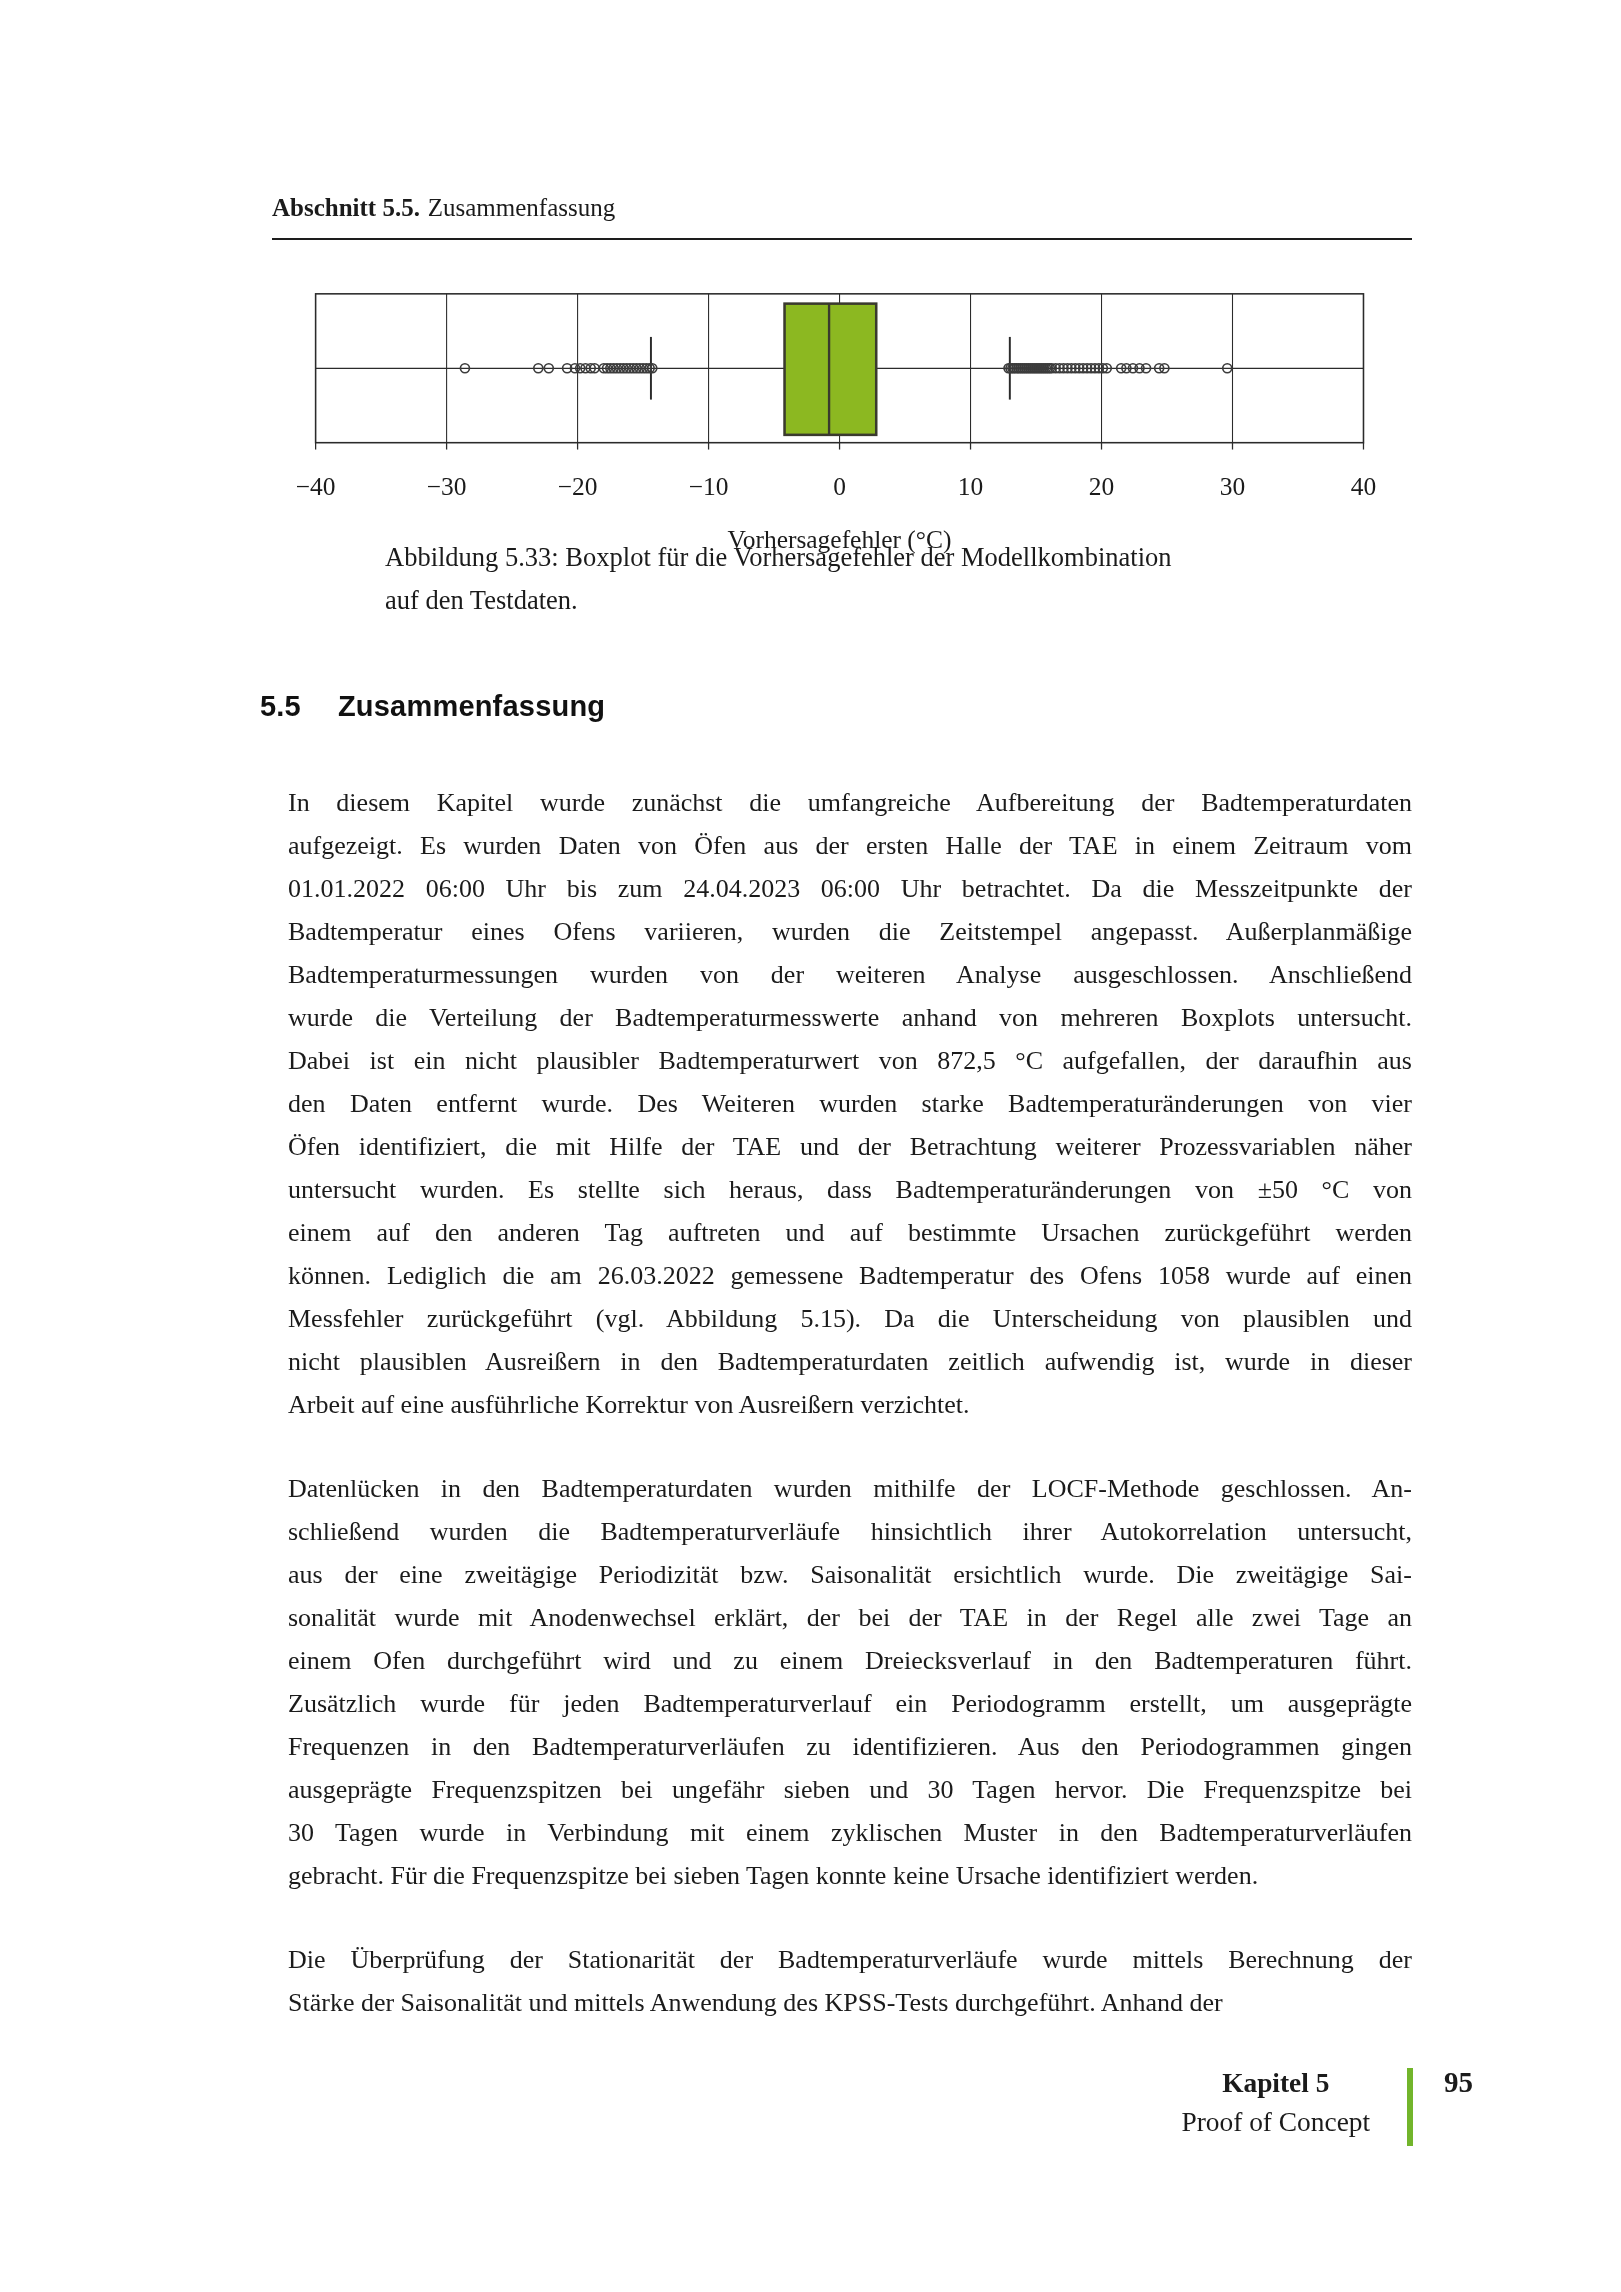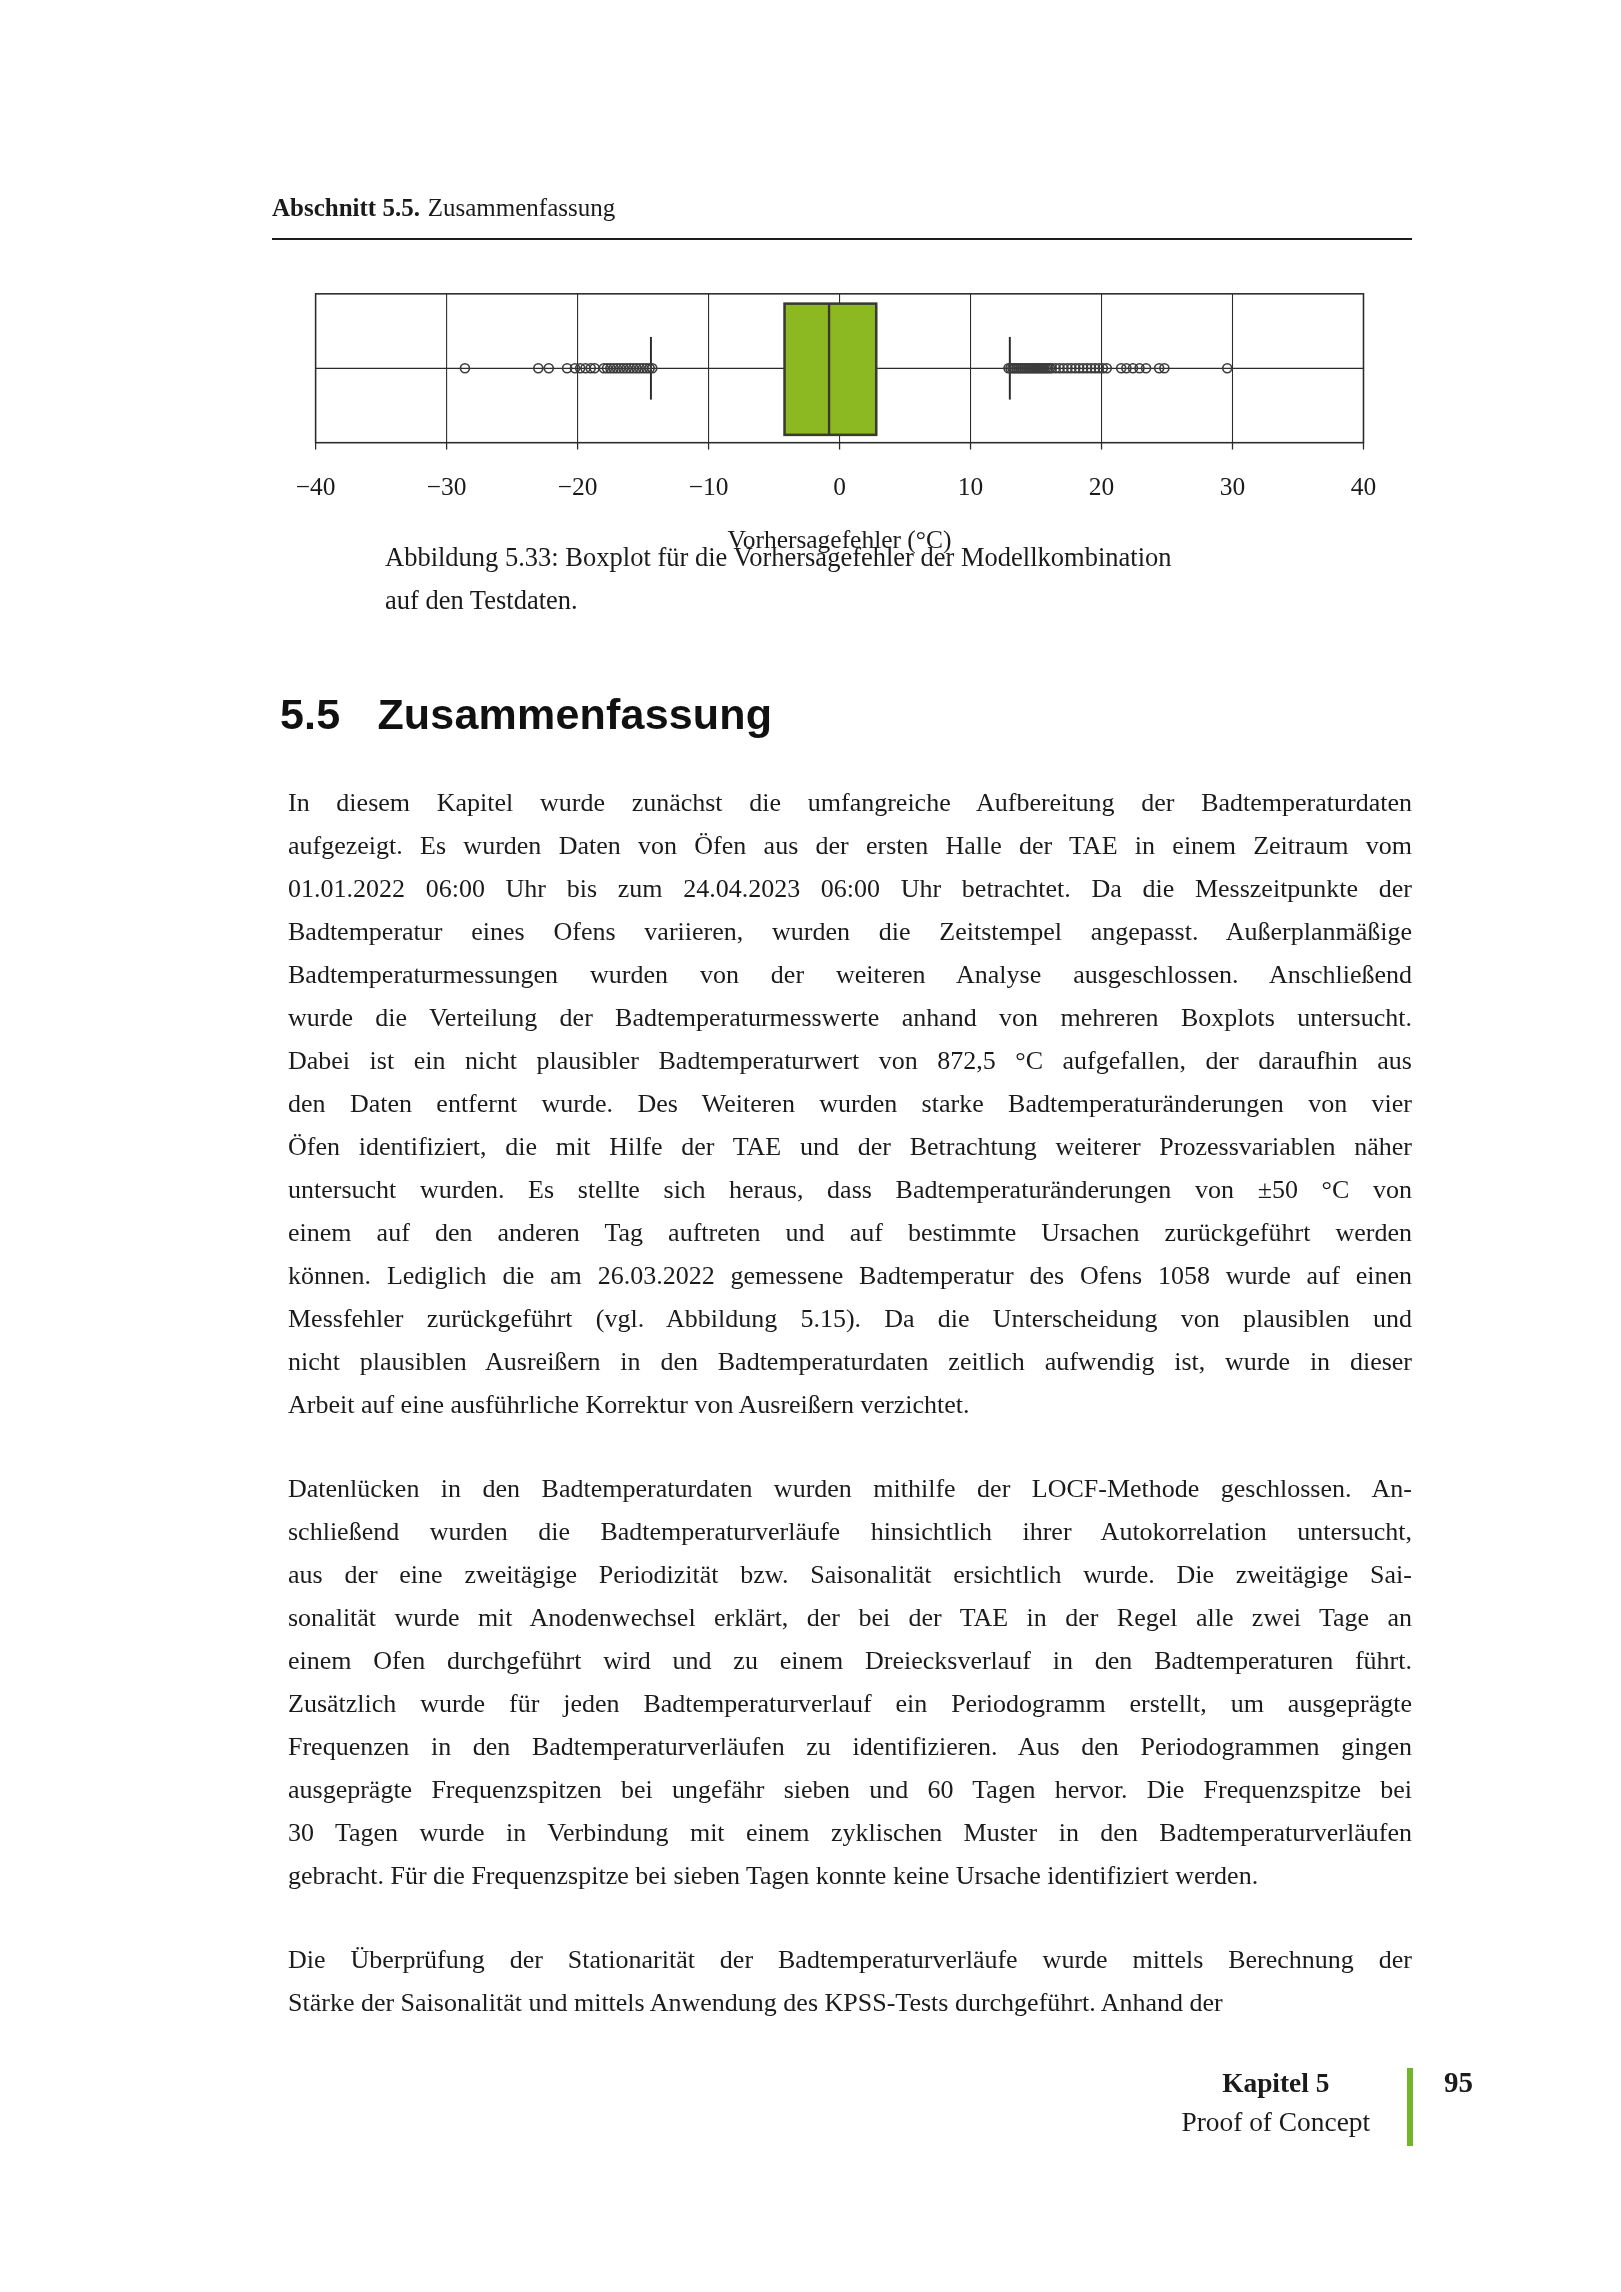--- a/index.html
+++ b/index.html
@@ -27,23 +27,23 @@
   .boxplot .tick{font-size:26px;}
   .boxplot .xlabel{font-size:26px;}
 
   .caption{
     position:absolute;left:385px;top:536px;width:921px;
     font-size:26.5px;line-height:43px;
   }
 
   
   .section-heading{
-    position:absolute;left:280px;top:690px;margin:0;
+    position:absolute;left:260px;top:690px;margin:0;
     font-family:"Liberation Sans","DejaVu Sans",sans-serif;
-    font-size:43px;font-weight:bold;color:#111;
+    font-size:29px;font-weight:bold;color:#111;
     letter-spacing:0.2px;
   }
   .section-heading .num{margin-right:37px;}
 
   
   .body-text{
     position:absolute;left:272px;top:781px;width:1140px;
     font-size:26px;
   }
   .paragraph{margin:0 0 41px 0;}
@@ -206,21 +206,21 @@
         <div class="line last">Arbeit auf eine ausführliche Korrektur von Ausreißern verzichtet.</div>
       </div>
       <div class="paragraph">
         <div class="line">Datenlücken in den Badtemperaturdaten wurden mithilfe der LOCF-Methode geschlossen. An-</div>
         <div class="line">schließend wurden die Badtemperaturverläufe hinsichtlich ihrer Autokorrelation untersucht,</div>
         <div class="line">aus der eine zweitägige Periodizität bzw. Saisonalität ersichtlich wurde. Die zweitägige Sai-</div>
         <div class="line">sonalität wurde mit Anodenwechsel erklärt, der bei der TAE in der Regel alle zwei Tage an</div>
         <div class="line">einem Ofen durchgeführt wird und zu einem Dreiecksverlauf in den Badtemperaturen führt.</div>
         <div class="line">Zusätzlich wurde für jeden Badtemperaturverlauf ein Periodogramm erstellt, um ausgeprägte</div>
         <div class="line">Frequenzen in den Badtemperaturverläufen zu identifizieren. Aus den Periodogrammen gingen</div>
-        <div class="line">ausgeprägte Frequenzspitzen bei ungefähr sieben und 60 Tagen hervor. Die Frequenzspitze bei</div>
+        <div class="line">ausgeprägte Frequenzspitzen bei ungefähr sieben und 30 Tagen hervor. Die Frequenzspitze bei</div>
         <div class="line">30 Tagen wurde in Verbindung mit einem zyklischen Muster in den Badtemperaturverläufen</div>
         <div class="line last">gebracht. Für die Frequenzspitze bei sieben Tagen konnte keine Ursache identifiziert werden.</div>
       </div>
       <div class="paragraph">
         <div class="line">Die Überprüfung der Stationarität der Badtemperaturverläufe wurde mittels Berechnung der</div>
         <div class="line last">Stärke der Saisonalität und mittels Anwendung des KPSS-Tests durchgeführt. Anhand der</div>
       </div>
     </div>
 
   <div class="footer">

